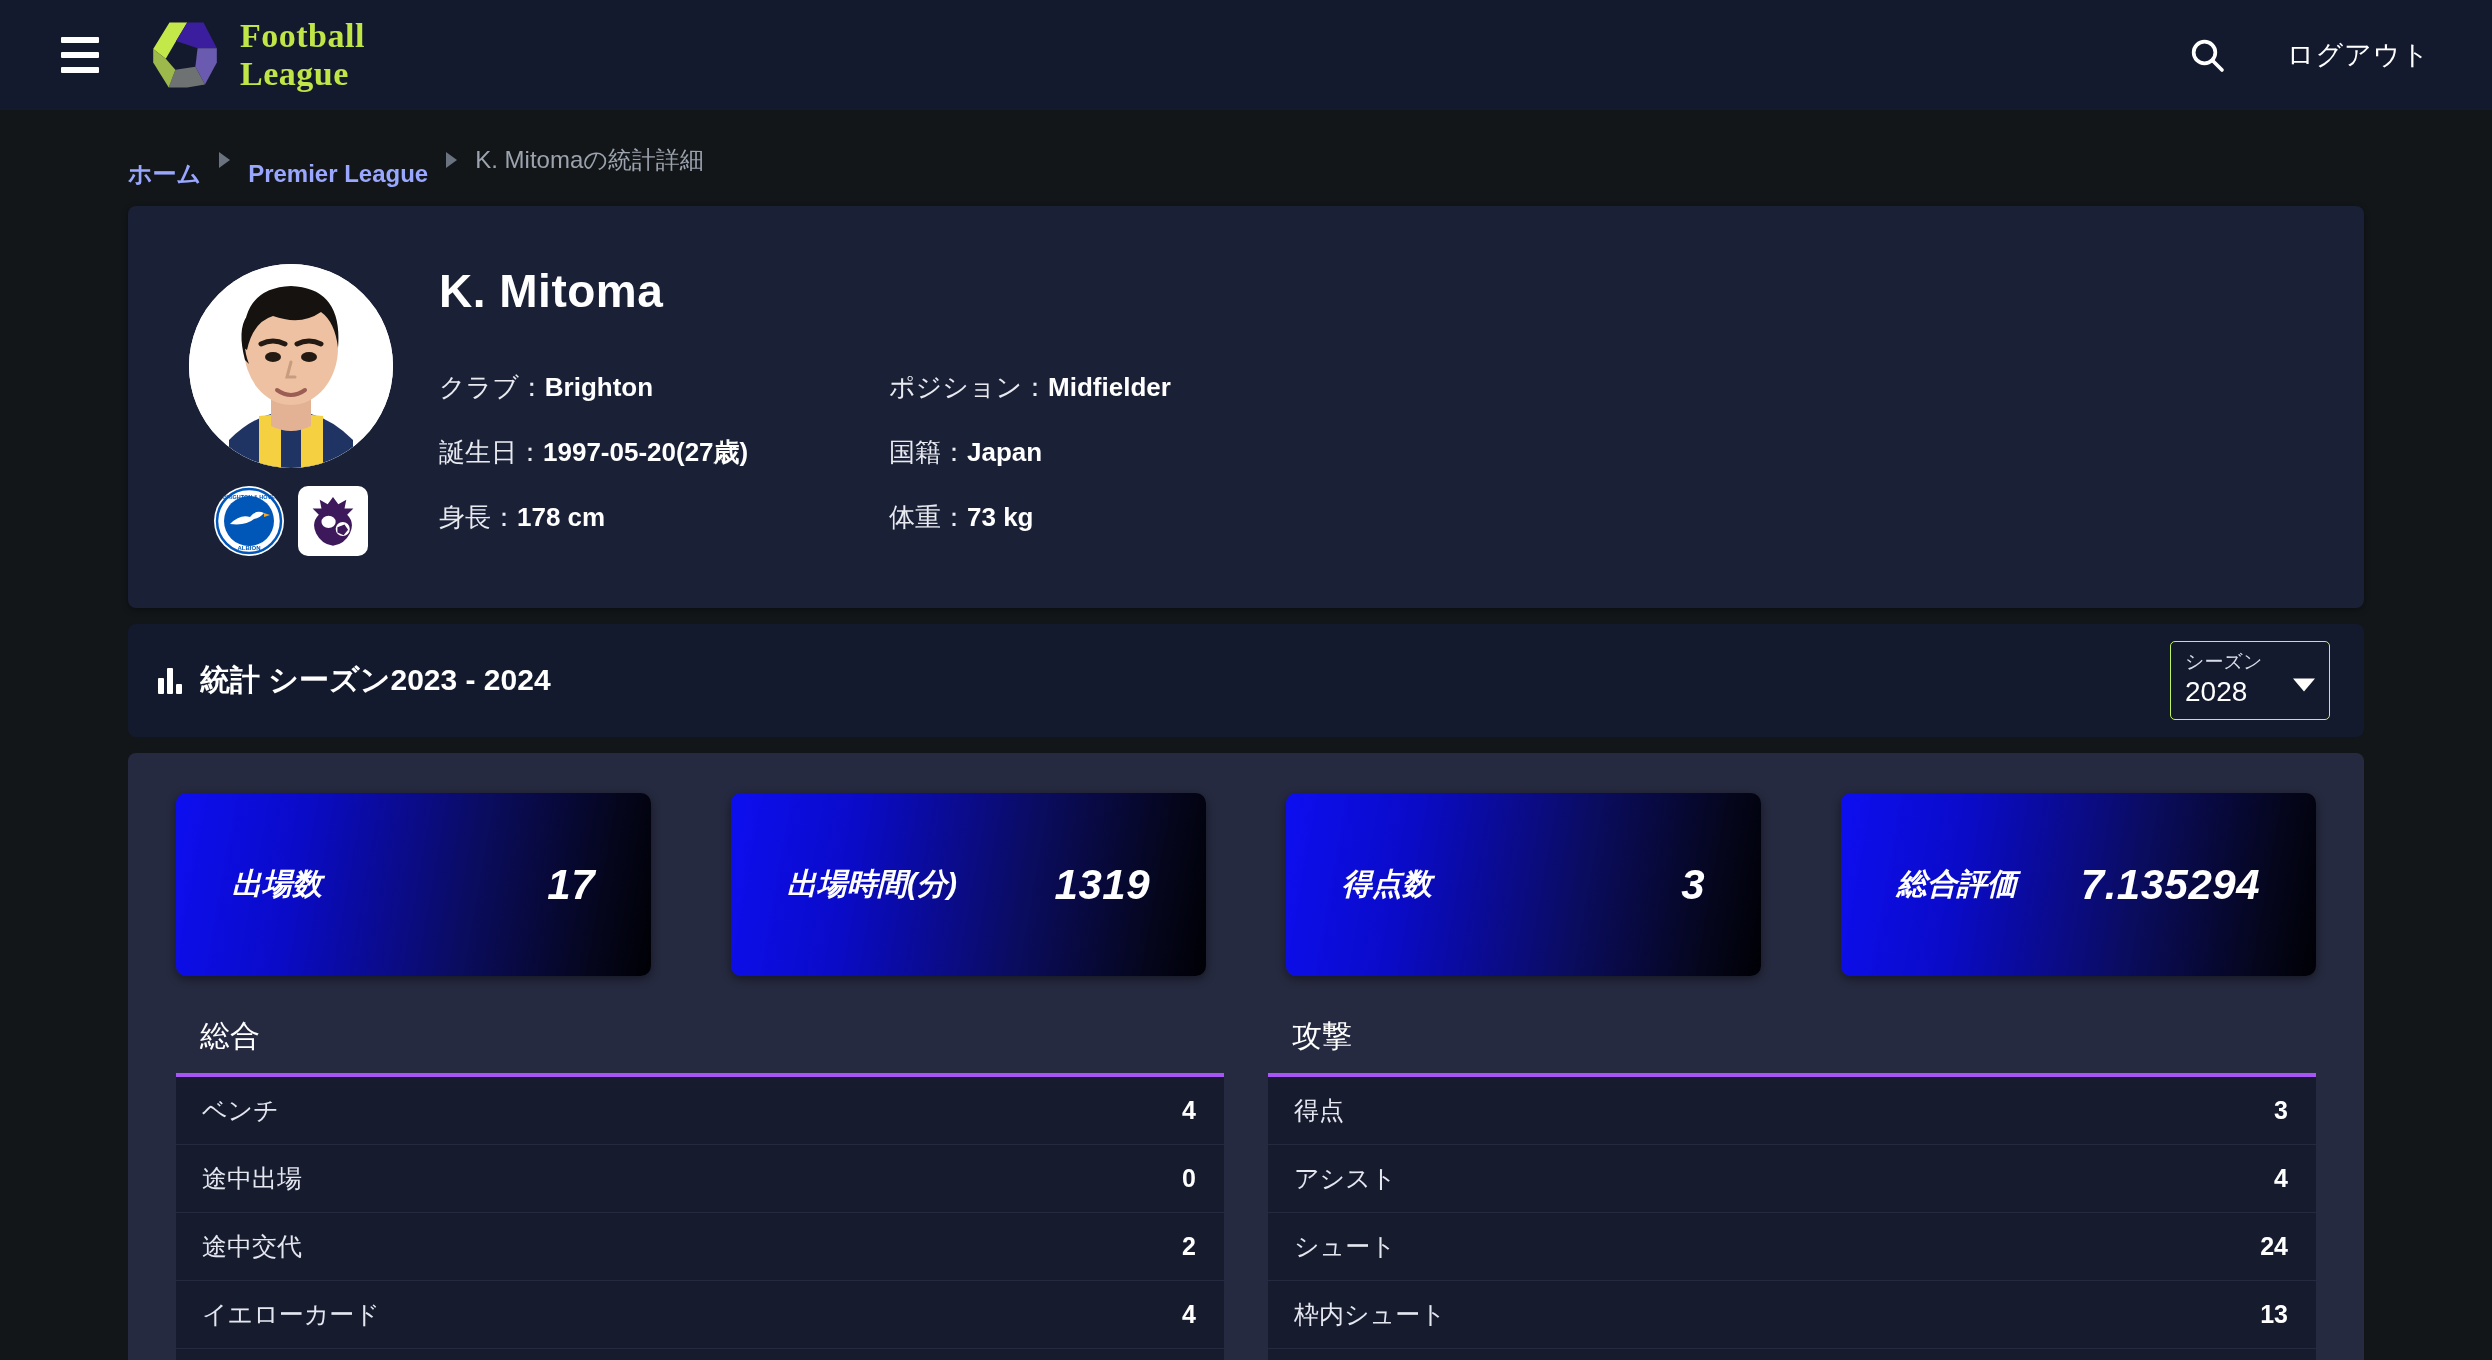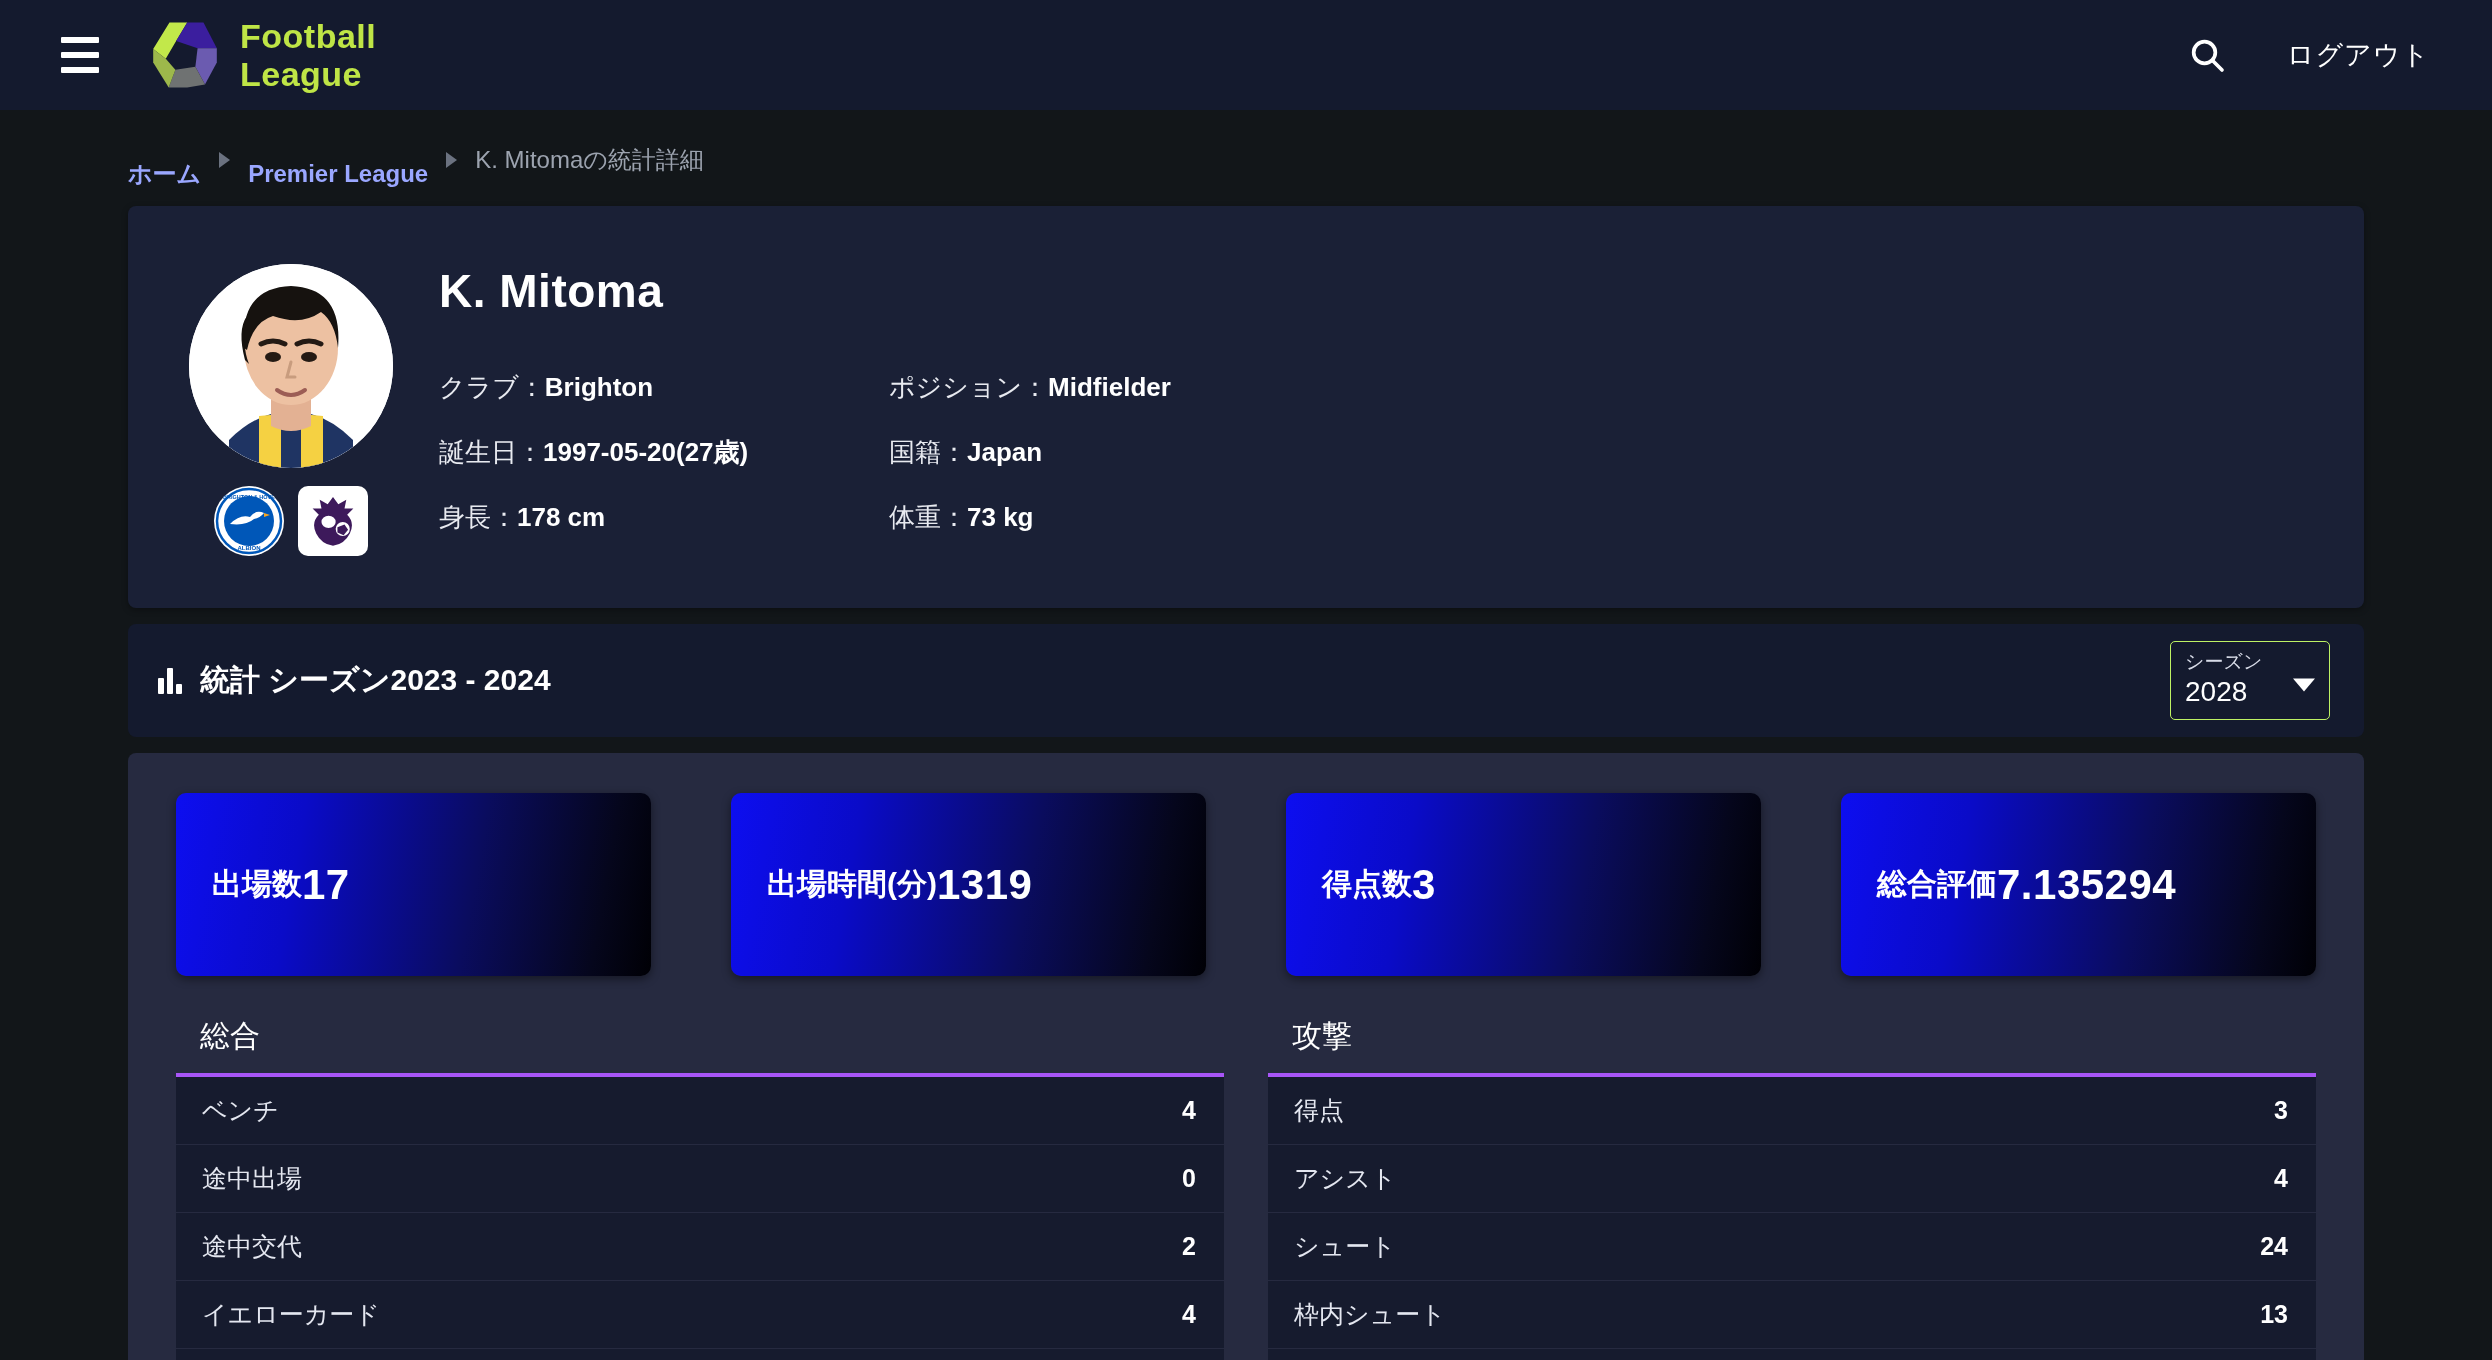--- a/index.html
+++ b/index.html
@@ -35,21 +35,21 @@
     border-radius: 1px;
   }
   .brand {
     display: flex; align-items: center;
     gap: 18px;
     margin-left: 40px;
     cursor: pointer;
   }
   .brand-mark { width: 74px; height: 74px; flex: none; }
   .brand-text {
-    font-family: Liberation Sans, sans-serif;
+    font-family: Liberation Serif, serif;
     color: #bfe546;
     font-size: 34px;
     font-weight: 700;
     line-height: 1.12;
     letter-spacing: 0.5px;
     white-space: pre-line;
   }
   .header-right {
     margin-left: auto;
     display: flex; align-items: center;
@@ -195,26 +195,27 @@
     padding: 40px 48px 0 48px;
   }
   .kpi-row {
     display: grid;
     grid-template-columns: repeat(4, 1fr);
     gap: 80px;
   }
   .kpi-card {
     height: 183px;
     border-radius: 10px;
-    padding: 0 36px;
+    padding: 0 56px;
     display: flex;
     align-items: center;
-    justify-content: flex-start;
+    justify-content: space-between;
     background: linear-gradient(100deg, #0d0ef0 0%, #0a0bc8 26%, #0a0c5e 62%, #05061c 88%, #000005 100%);
     box-shadow: 0 3px 10px rgba(0,0,0,0.45);
+    font-style: italic;
   }
   .kpi-label { color: #ffffff; font-size: 30px; font-weight: 700; }
   .kpi-value { color: #ffffff; font-size: 42px; font-weight: 700; letter-spacing: 0.5px; }
 
   .tables-row {
     display: grid;
     grid-template-columns: 1fr 1fr;
     gap: 44px;
     margin-top: 40px;
   }

